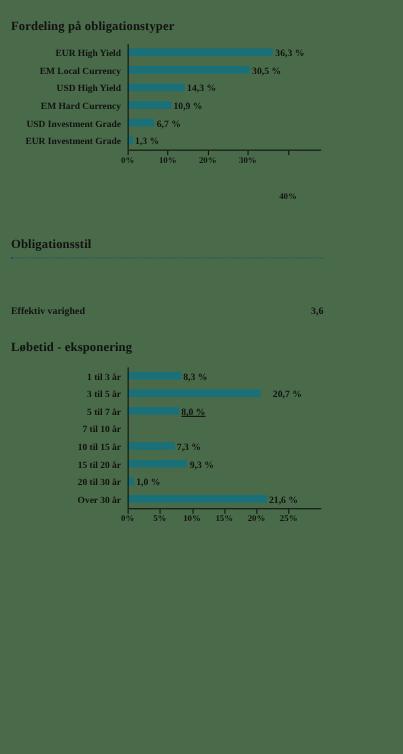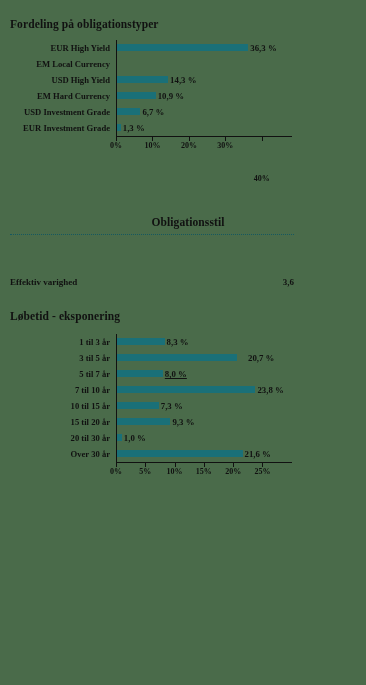--- a/index.html
+++ b/index.html
@@ -129,20 +129,24 @@
   <div class="chart" id="chart1" style="margin-top: 10px; height: 114px;">
       <div class="row">
         <div class="row-label">EUR High Yield</div>
         <div class="track">
           <div class="bar" style="width: 132.293px; background: rgb(26, 112, 120);"></div>
           <div class="bar-val" style="left: 134.293px;">36,3 %</div>
         </div>
       </div>
       <div class="row">
         <div class="row-label">EM Local Currency</div>
+        <div class="track">
+          <div class="bar" style="width: 111.156px; background: rgb(26, 112, 120);"></div>
+          <div class="bar-val" style="left: 113.156px;">30,5 %</div>
+        </div>
       </div>
       <div class="row">
         <div class="row-label">USD High Yield</div>
         <div class="track">
           <div class="bar" style="width: 52.1156px; background: rgb(26, 112, 120);"></div>
           <div class="bar-val" style="left: 54.1156px; text-align: right;">14,3 %</div>
         </div>
       </div>
       <div class="row">
         <div class="row-label">EM Hard Currency</div>
@@ -175,21 +179,21 @@
         <div class="tick" style="left: 72.8889px;"></div>
         <div class="tick-lbl" style="left: 72.8889px;">20%</div>
         <div class="tick" style="left: 109.333px;"></div>
         <div class="tick-lbl" style="left: 109.333px;">30%</div>
         <div class="tick" style="left: 145.778px;"></div>
         <div class="tick-lbl" style="left: 145.778px; margin-top: 33px;">40%</div>
       </div>
     </div>
 </div>
 
-<div class="section" id="sect-bondstyle" style="top:216px;text-align:center;">
+<div class="section" id="sect-bondstyle" style="top:216px;">
   <div class="sect-title">Obligationsstil</div>
   <div id="kvwrap" style="position:relative; height:30px; margin-top:6px;">
       <div class="dotted" style="top: 0px; border-top-color: rgb(21, 88, 95);"></div>
       <div class="kv" style="top: 3px; margin-top: 40px;">
         <span>Effektiv varighed</span>
         <span>3,6</span>
       </div>
     </div>
 </div>
 
@@ -212,24 +216,20 @@
       </div>
       <div class="row">
         <div class="row-label">5 til 7 år</div>
         <div class="track">
           <div class="bar" style="width: 46.8571px; background: rgb(26, 112, 120);"></div>
           <div class="bar-val" style="left: 48.8571px; text-decoration: underline;">8,0 %</div>
         </div>
       </div>
       <div class="row">
         <div class="row-label">7 til 10 år</div>
-        <div class="track">
-          <div class="bar" style="width: 139.4px; background: rgb(26, 112, 120);"></div>
-          <div class="bar-val" style="left: 141.4px;">23,8 %</div>
-        </div>
       </div>
       <div class="row">
         <div class="row-label">10 til 15 år</div>
         <div class="track">
           <div class="bar" style="width: 42.7571px; background: rgb(26, 112, 120);"></div>
           <div class="bar-val" style="left: 44.7571px;">7,3 %</div>
         </div>
       </div>
       <div class="row">
         <div class="row-label">15 til 20 år</div>

